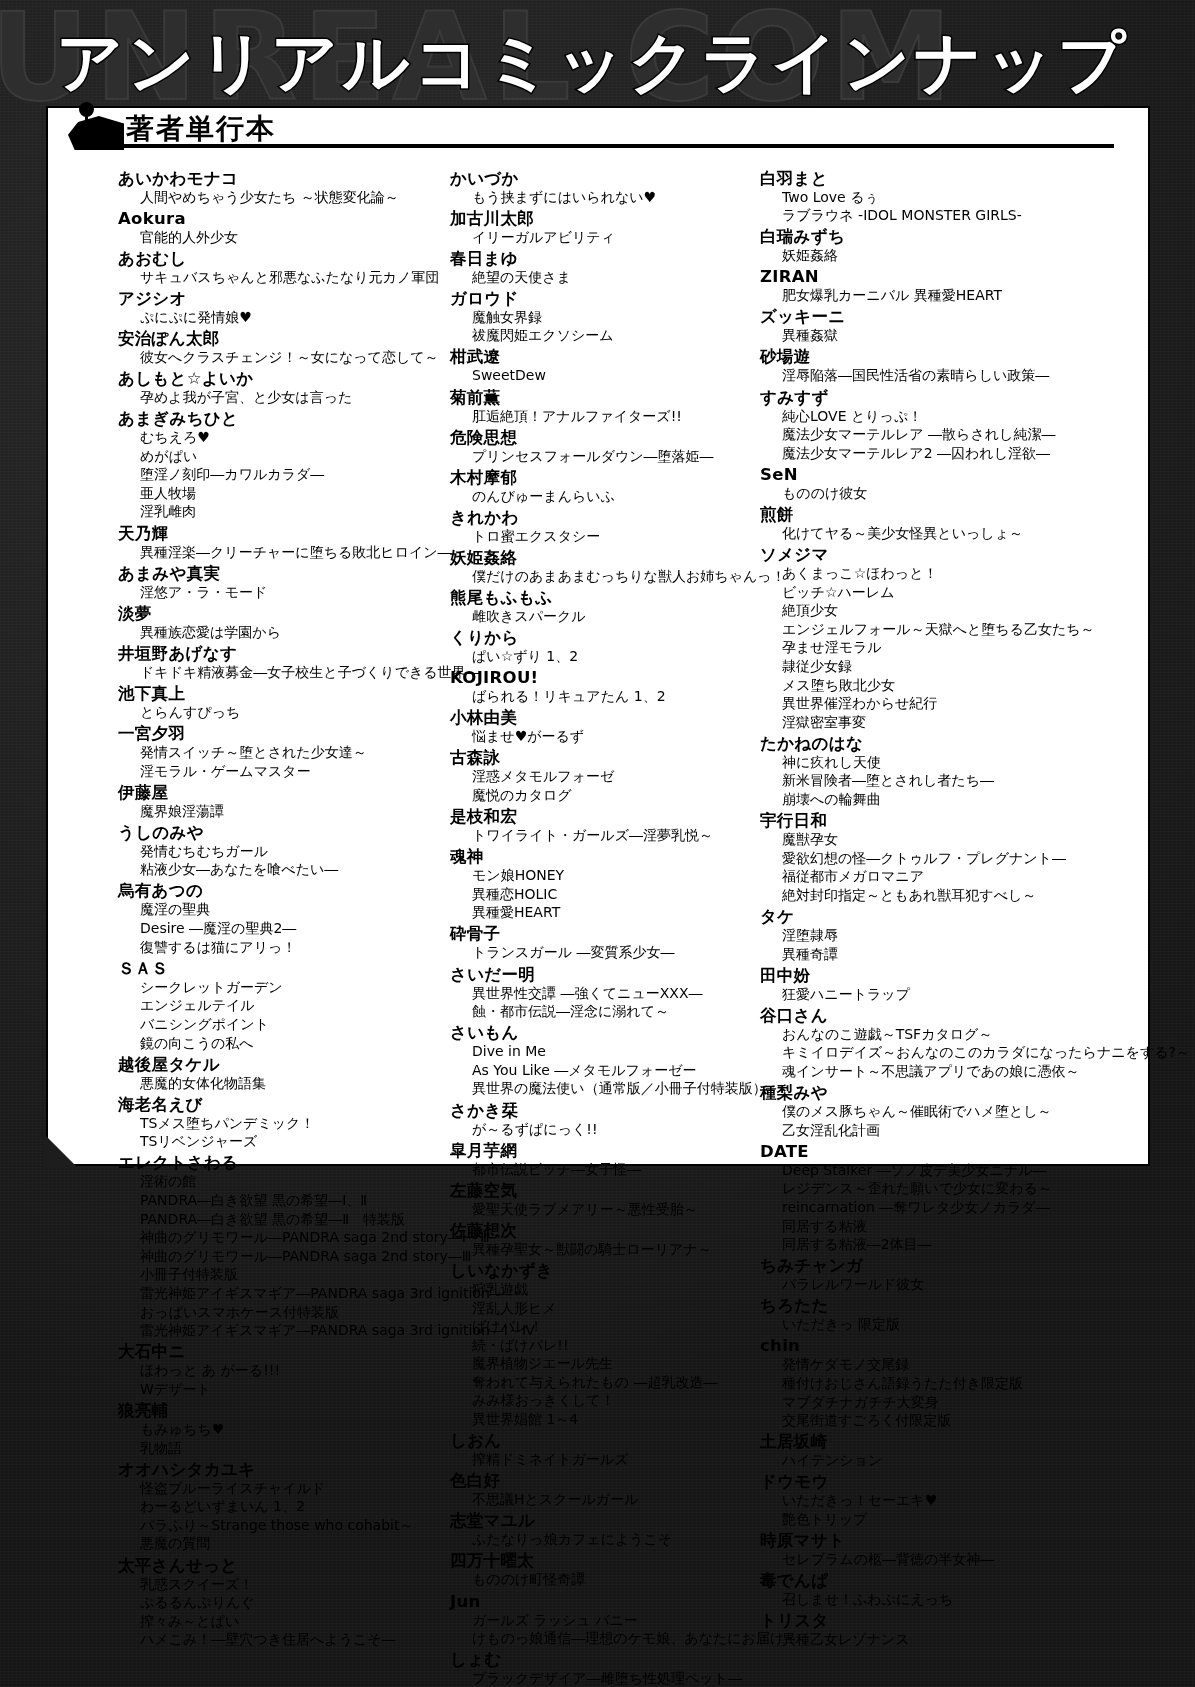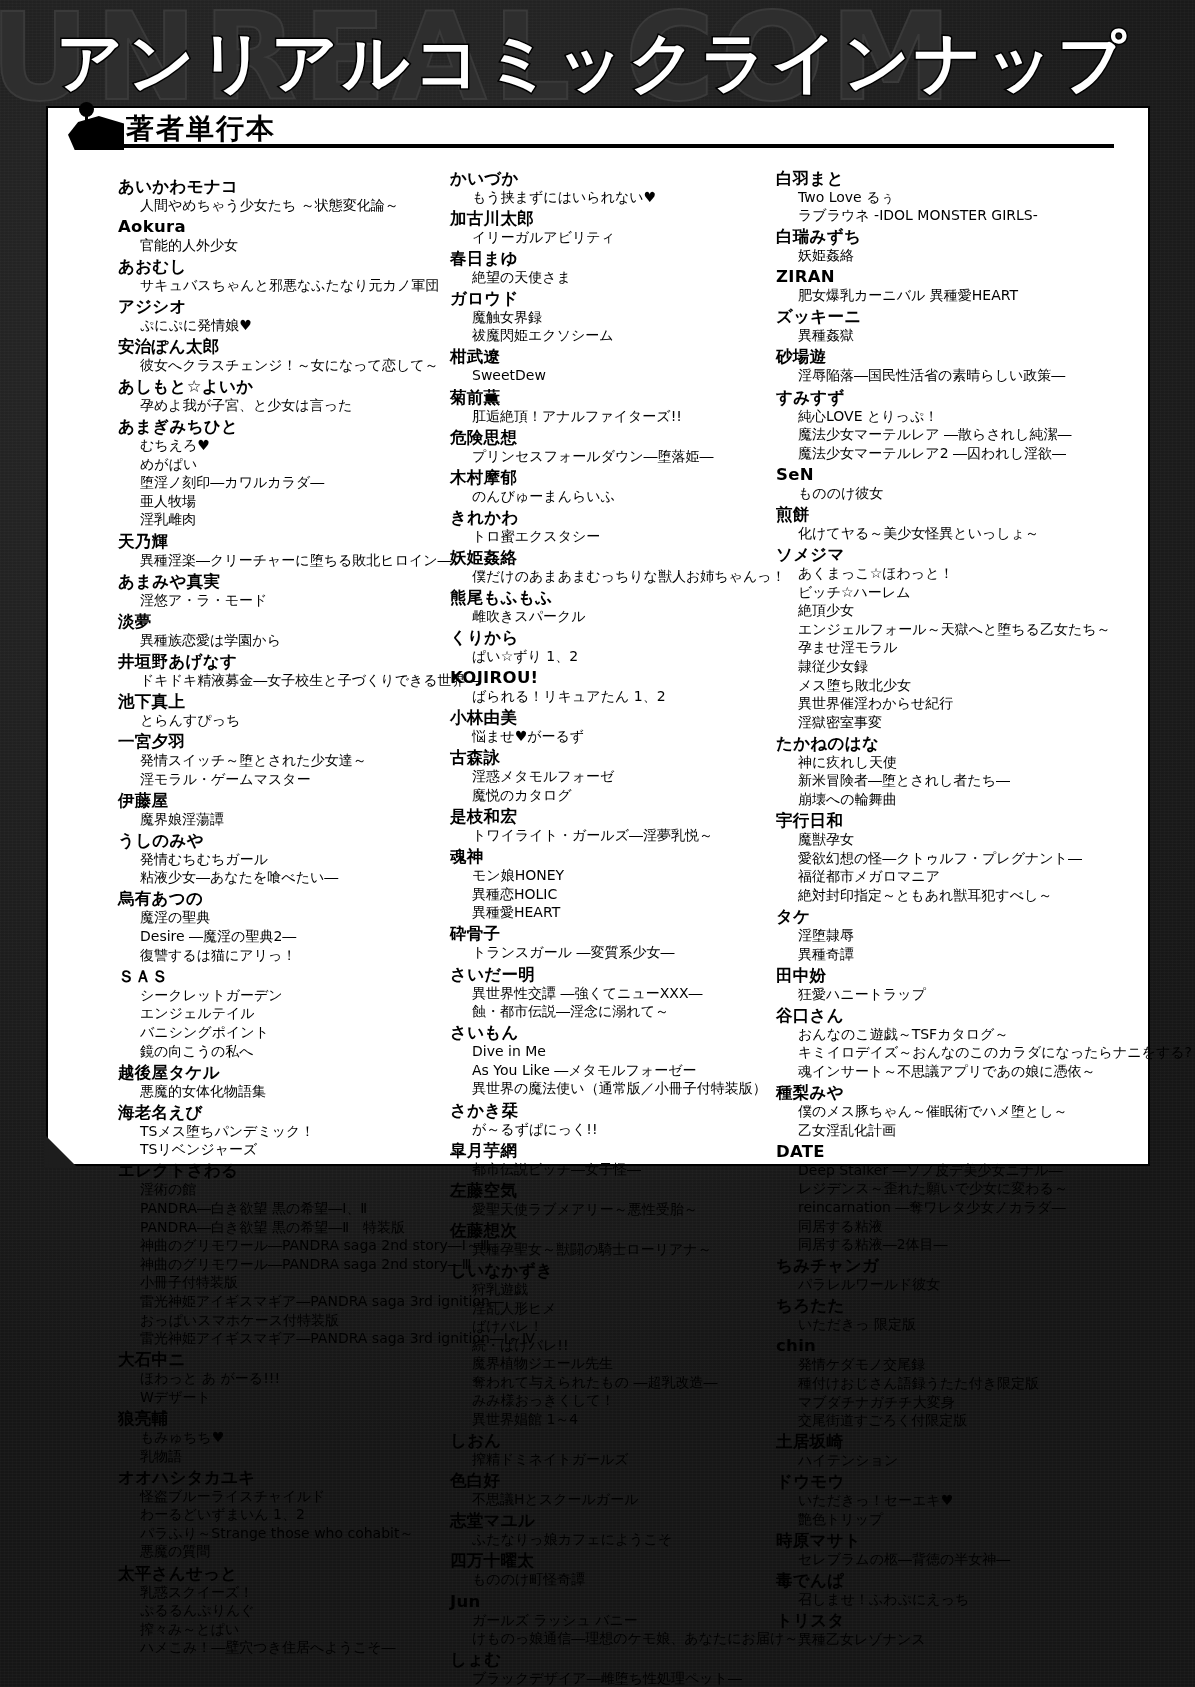--- a/index.html
+++ b/index.html
@@ -89,23 +89,23 @@
     font-size:28px;font-weight:bold;color:#000;letter-spacing:2px;
   }
   .columns{
     position:absolute;
     left:0;top:58px;
     width:1100px;height:1400px;
     display:flex;
     gap:0;
   }
   .col{width:310px;}
-  .col.c1{margin-left:70px;margin-top:8px;}
+  .col.c1{margin-left:70px;}
   .col.c2{margin-left:22px;}
-  .col.c3{margin-left:16px;width:330px;}
+  .col.c3{margin-left:0;width:330px;}
   .author{
     font-size:16.5px;
     font-weight:bold;
     color:#000;
     line-height:19px;
     margin-top:2.5px;
     letter-spacing:0.3px;
     white-space:nowrap;
   }
   .work{

